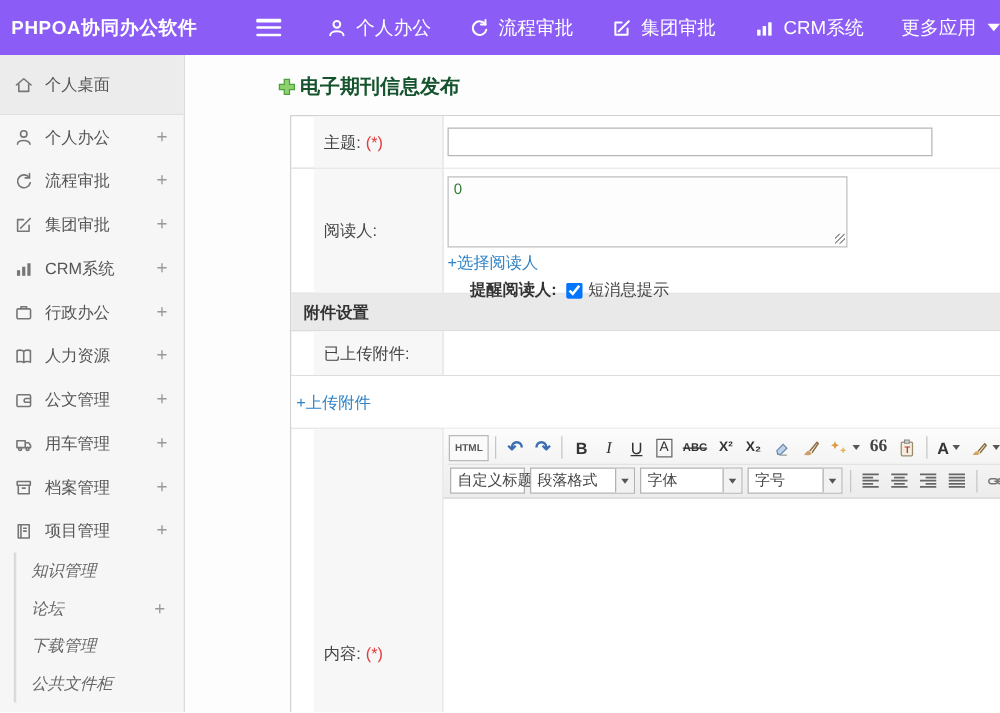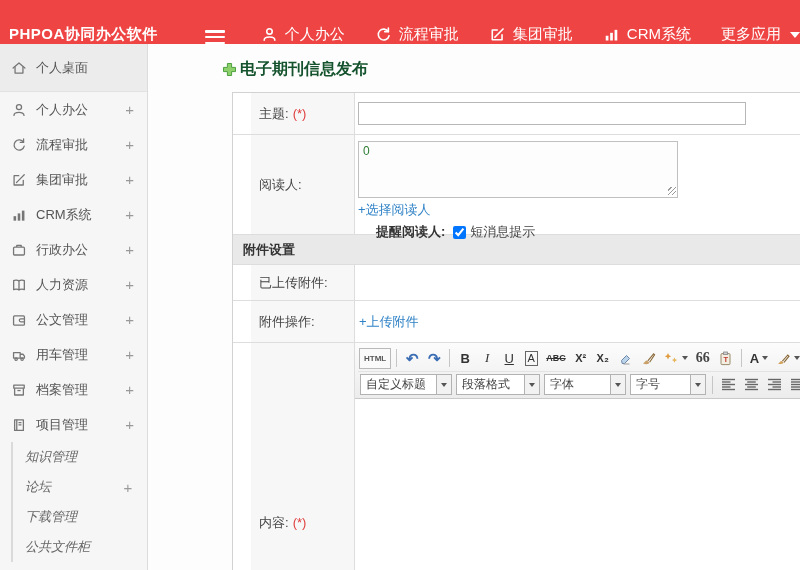--- a/index.html
+++ b/index.html
@@ -1,19 +1,19 @@
 <!DOCTYPE html>
 <html><head>
 <meta charset="utf-8">
 <style>
   * { margin:0; padding:0; box-sizing:border-box; }
   html,body { width:800px; height:570px; overflow:hidden; background:#fff;
     font-family:"Liberation Sans","DejaVu Sans",sans-serif; }
   
-  .header { height:44px; background:#ef4444; display:flex; align-items:flex-end; color:#fff; }
+  .header { height:44px; background:#8b5cf6; display:flex; align-items:center; color:#fff; }
   .logo { font-size:15px; font-weight:bold; padding-left:9px; width:196px; letter-spacing:.5px; }
   .burger { width:20px; height:14px; display:flex; flex-direction:column; justify-content:space-between; cursor:pointer; margin-left:12px; }
   .burger i { display:block; height:2.5px; background:#fff; border-radius:1px; }
   .nav { display:flex; align-items:center; margin-left:36px; gap:30px; }
   .nav-item { display:flex; align-items:center; gap:7px; font-size:15px; cursor:pointer; white-space:nowrap; }
   .nav-item svg { display:block; }
   .hdr-caret { width:0; height:0; border-left:5px solid transparent; border-right:5px solid transparent; border-top:6px solid #fff; margin-left:2px; }
   
   .layout { display:flex; height:526px; }
   .sidebar { width:148px; background:#f6f6f6; border-right:1px solid #dcdcdc; overflow:hidden; }
@@ -70,21 +70,21 @@
   .b-italic { font-style:italic; font-family:"Liberation Serif",serif; font-size:13px; }
   .b-under { text-decoration:underline; font-size:13px; }
   .b-fontbox { border:1px solid #666; font-size:11px; padding:0 2px; line-height:13px; }
   .b-strike { text-decoration:line-through; font-size:9px; font-weight:bold; }
   .b-supsub { font-size:11px; font-weight:bold; }
   .b-quote { font-family:"Liberation Serif",serif; font-weight:bold; font-size:14px; color:#444; }
   .mini-caret { width:0; height:0; border-left:3.5px solid transparent; border-right:3.5px solid transparent; border-top:4px solid #555; margin-left:3px; }
   .ed-select { display:inline-flex; align-items:center; height:21px; border:1px solid #b2b2b2; background:#fff; margin:0 2px; cursor:pointer; }
   .ed-select .sel-label { font-size:12px; color:#444; padding:0 5px; flex:1; }
   .ed-select .sel-btn { width:15px; align-self:stretch; border-left:1px solid #b2b2b2; background:#f2f2f2; display:flex; align-items:center; justify-content:center; }
-  .w1{width:92px}.w2{width:84px}.w3{width:82px}.w4{width:76px}
+  .w1{width:60px}.w2{width:84px}.w3{width:82px}.w4{width:76px}
   .ed-content { flex:1; background:#fff; }
 </style>
 </head>
 <body>
 
 <div class="header">
   <div class="logo">PHPOA协同办公软件</div>
   <div class="burger">
       <i></i>
       <i></i>
@@ -294,23 +294,20 @@
         </div>
 
         <div class="frow row-uploaded">
           <div class="flabel">
             <span>已上传附件:</span>
           </div>
           <div class="fvalue"></div>
         </div>
 
         <div class="frow row-ops">
-          <div class="flabel">
-            <span>附件操作:</span>
-          </div>
           <div class="fvalue">
             <a class="link">+上传附件</a>
           </div>
         </div>
 
         <div class="frow row-content">
           <div class="flabel">
             <span>内容:</span>
             <span class="req">(*)</span>
           </div>

